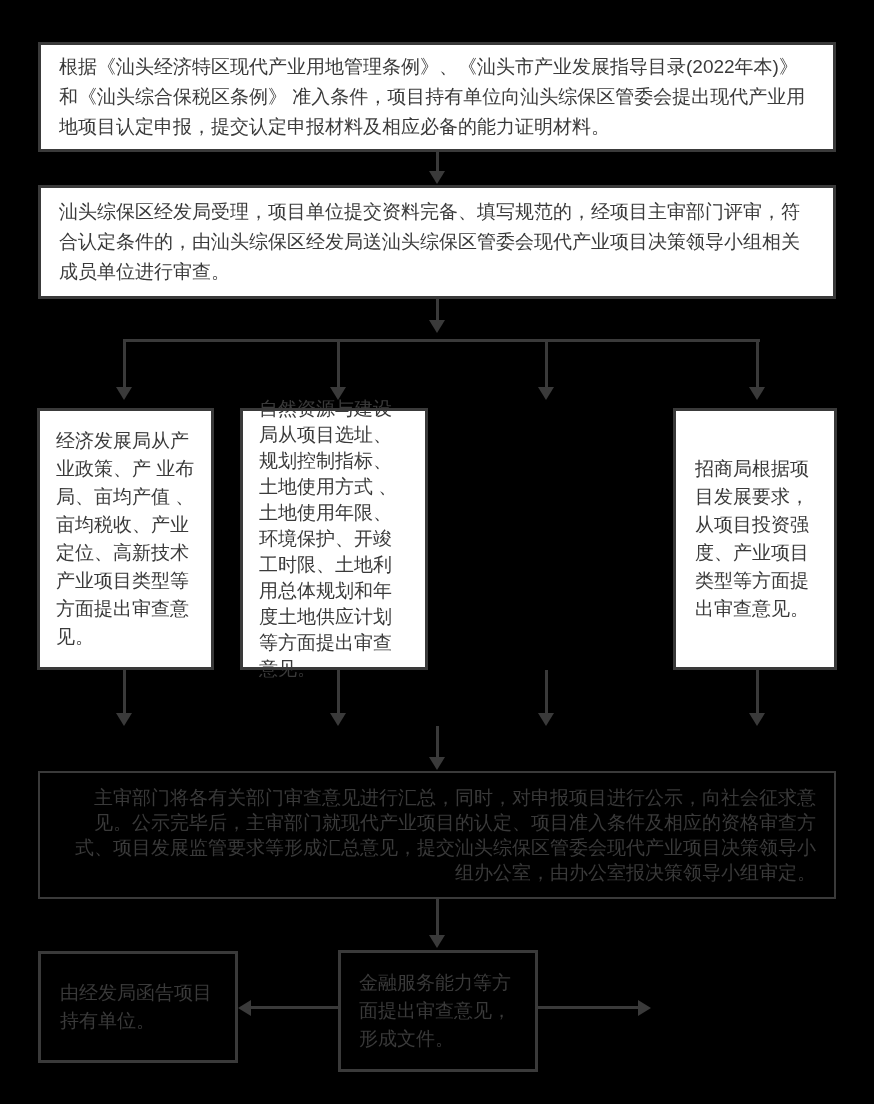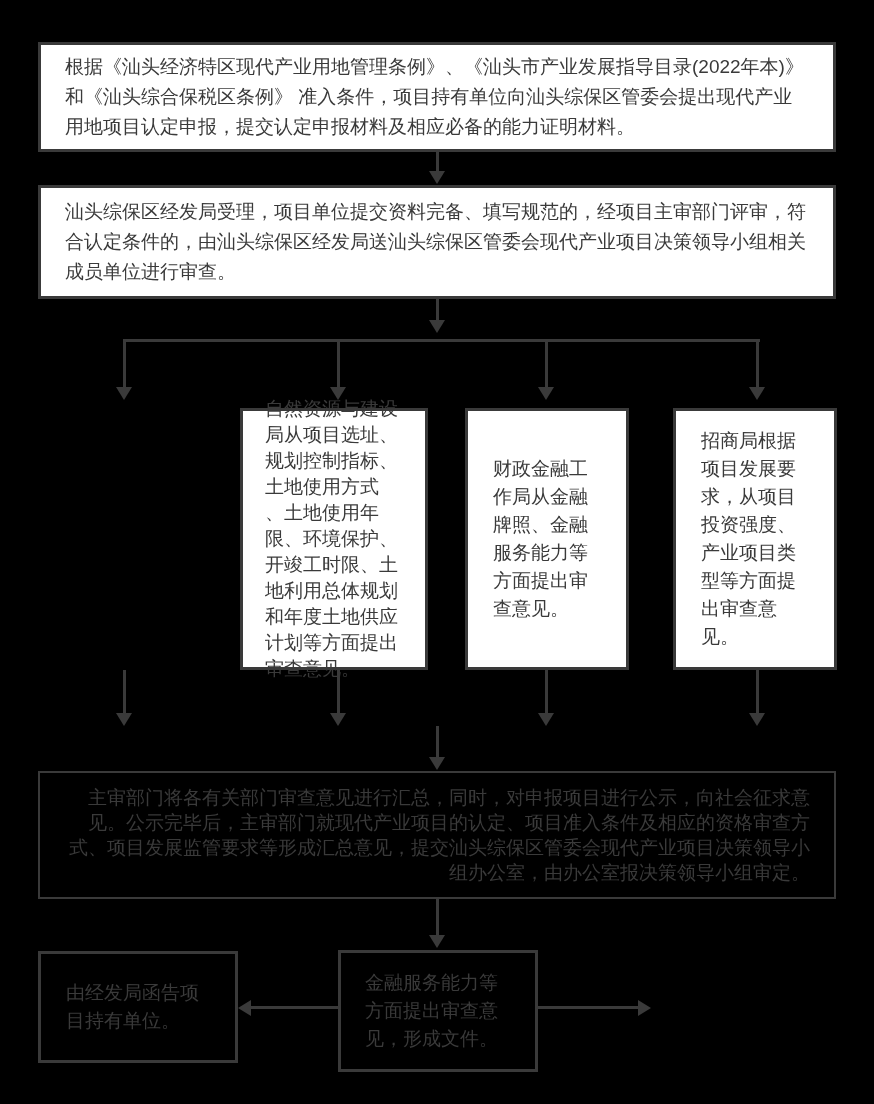--- a/index.html
+++ b/index.html
@@ -17,21 +17,21 @@
   .box{
     position:absolute;box-sizing:border-box;
     border:3px solid var(--line);
     color:var(--text);
     display:flex;align-items:center;
     font-size:19px;line-height:29px;
   }
   .box.white{background:var(--box-fill);}
   .box.dark{background:transparent;}
   .box.thin{border-width:2px;}
-  .box .txt{margin:10px;padding:0 14px;word-break:break-all;}
+  .box .txt{margin:4px;padding:0 14px;word-break:break-all;}
   .wide{line-height:30px;}
   .wide .txt{padding:0 14px;}
   .summary-box{font-size:19px;line-height:25px;text-align:right;}
   .vline{position:absolute;width:3px;background:var(--line);}
   .hline{position:absolute;height:3px;background:var(--line);}
   .head-down{position:absolute;width:0;height:0;
     border-left:8px solid transparent;border-right:8px solid transparent;
     border-top:13px solid var(--line);}
   .head-left{position:absolute;width:0;height:0;
     border-top:8px solid transparent;border-bottom:8px solid transparent;
@@ -63,25 +63,25 @@
 
   <div class="vline" style="left:123px;top:339px;height:48px"></div>
   <i class="head-down" style="left:116px;top:387px"></i>
   <div class="vline" style="left:337px;top:339px;height:48px"></div>
   <i class="head-down" style="left:330px;top:387px"></i>
   <div class="vline" style="left:545px;top:339px;height:48px"></div>
   <i class="head-down" style="left:538px;top:387px"></i>
   <div class="vline" style="left:756px;top:339px;height:48px"></div>
   <i class="head-down" style="left:749px;top:387px"></i>
 
+  <div class="box white" style="left:37px;top:408px;width:177px;height:262px;line-height:28px">
+    <p class="txt" style="padding:0 12px">经济发展局从产业政策、产 业布局、亩均产值 、亩均税收、产业定位、高新技术产业项目类型等方面提出审查意见。</p>
+  </div>
   <div class="box white" style="left:240px;top:408px;width:188px;height:262px;line-height:26px">
     <p class="txt" style="padding:16px 12px">自然资源与建设局从项目选址、规划控制指标、土地使用方式 、土地使用年限、环境保护、开竣工时限、土地利用总体规划和年度土地供应计划等方面提出审查意见。</p>
-  </div>
-  <div class="box white" style="left:465px;top:408px;width:164px;height:262px;line-height:28px">
-    <p class="txt" style="padding:0 15px">财政金融工作局从金融牌照、金融服务能力等方面提出审查意见。</p>
   </div>
   <div class="box white" style="left:673px;top:408px;width:164px;height:262px;line-height:28px">
     <p class="txt" style="padding:0 15px">招商局根据项目发展要求，从项目投资强度、产业项目类型等方面提出审查意见。</p>
   </div>
 
   <div class="vline" style="left:123px;top:670px;height:43px"></div>
   <i class="head-down" style="left:116px;top:713px"></i>
   <div class="vline" style="left:337px;top:670px;height:43px"></div>
   <i class="head-down" style="left:330px;top:713px"></i>
   <div class="vline" style="left:545px;top:670px;height:43px"></div>

